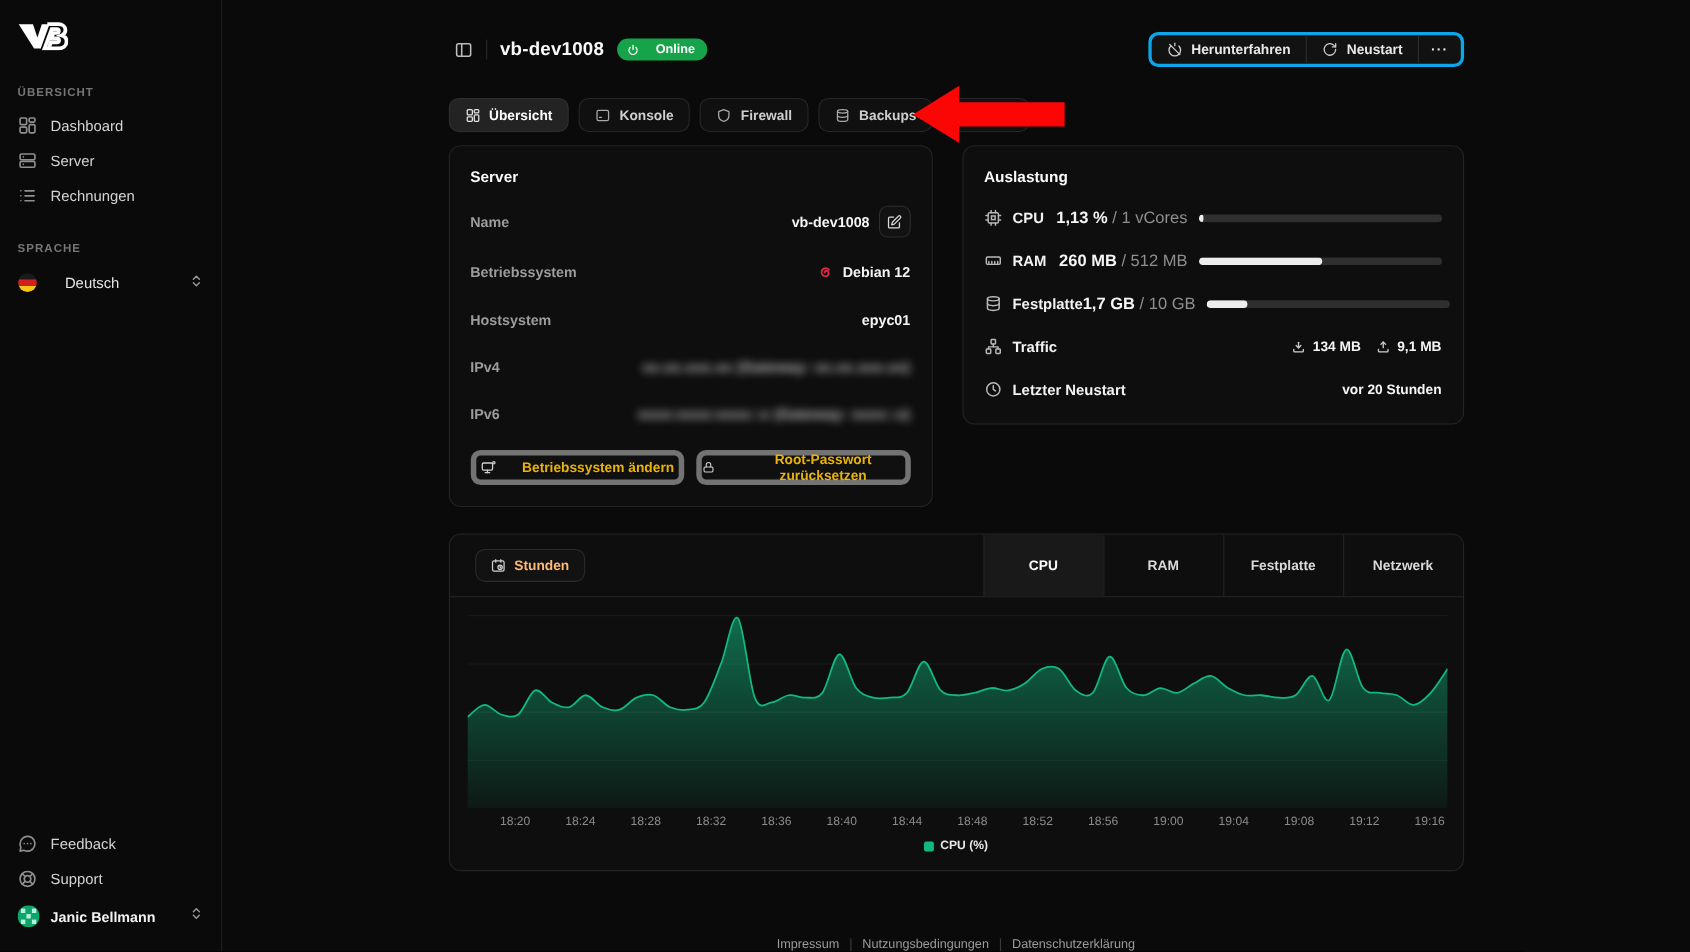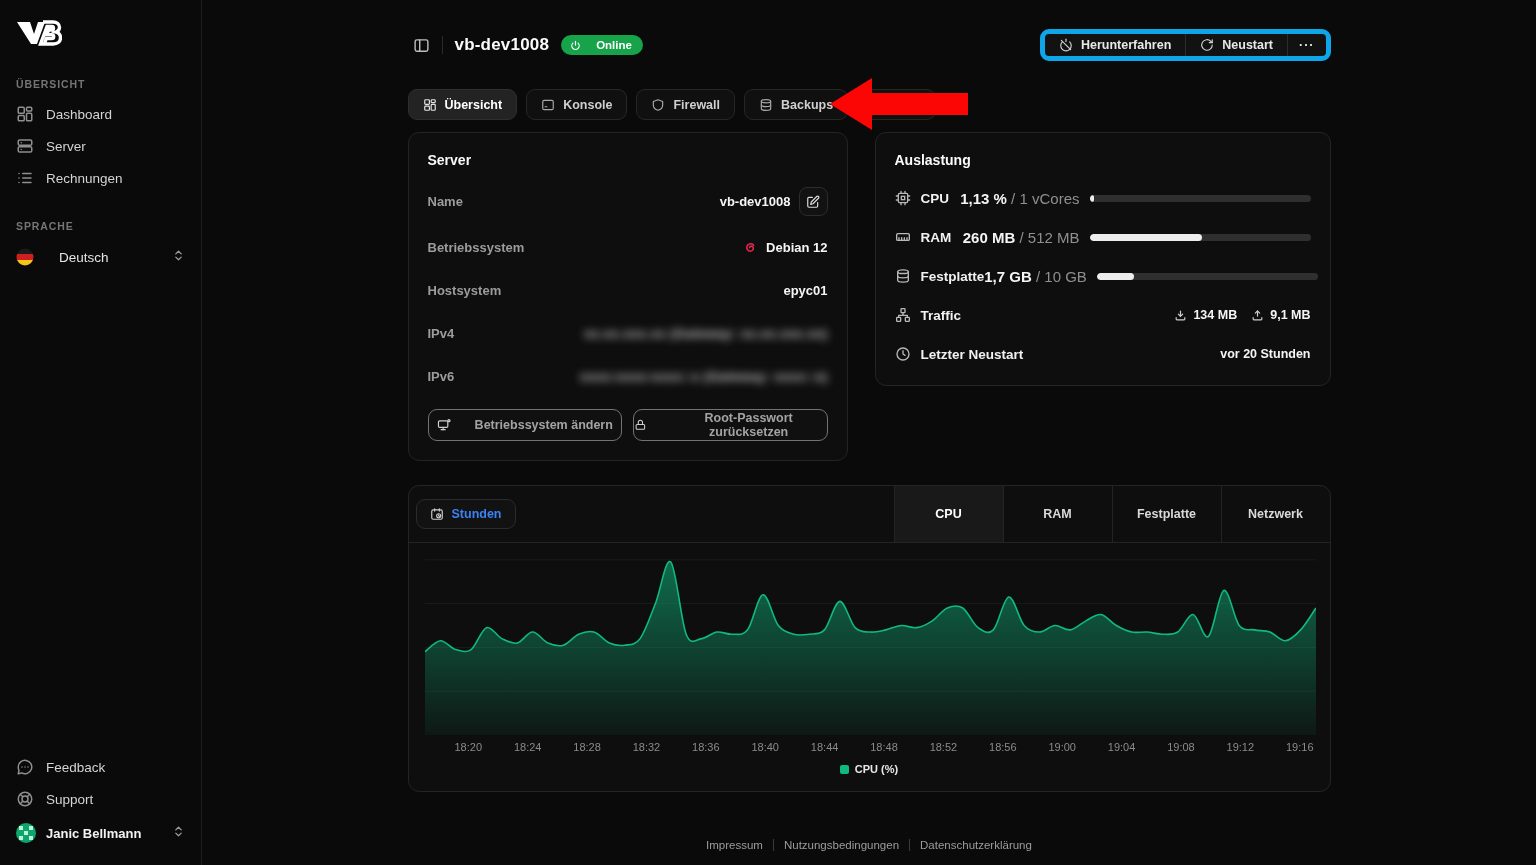--- a/index.html
+++ b/index.html
@@ -25,21 +25,21 @@
   
   .main { flex:1; position:relative; }
   .content { width:923px; margin:0 auto; }
 
   .topbar { margin-top:28px; height:34px; display:flex; align-items:center; }
   .icon-btn { width:28px; height:28px; display:flex; align-items:center; justify-content:center; color:#bdbdbd; border-radius:7px; cursor:pointer; }
   .v-divider { width:1px; height:18px; background:#2a2a2a; margin:0 12px 0 6px; }
   .server-title { font-size:17px; font-weight:700; color:#fafafa; letter-spacing:.2px; }
   .status-badge { display:inline-flex; align-items:center; gap:15px; margin-left:12px; background:#16a34a; color:#fff; font-size:11.5px; font-weight:700; border-radius:999px; padding:4px 11px 4px 9px; }
   .status-badge svg { width:11px; height:11px; }
-  .topbar-actions { margin-left:auto; display:flex; align-items:stretch; border:5px solid #0ea5e9; background:#121212; border-radius:9px; overflow:hidden; height:32px; }
+  .topbar-actions { margin-left:auto; display:flex; align-items:stretch; border:3px solid #0ea5e9; background:#121212; border-radius:9px; overflow:hidden; height:32px; }
   .seg-btn { display:flex; align-items:center; gap:8px; padding:0 14px; font-size:12.5px; font-weight:600; color:#e8e8e8; cursor:pointer; }
   .seg-btn + .seg-btn { border-left:1px solid #2c2c2c; }
   .seg-btn svg { width:14px; height:14px; color:#cfcfcf; }
   .seg-more { padding:0 11px; letter-spacing:1px; font-weight:700; }
 
   .tabs-row { margin-top:27px; display:flex; gap:9px; position:relative; }
   .tab-btn { display:flex; align-items:center; gap:8px; height:31px; padding:0 14px; border-radius:9px; border:1px solid #272727; background:#101010; color:#cfcfcf; font-size:12.5px; font-weight:600; cursor:pointer; }
   .tab-btn svg { width:14px; height:14px; color:#a8a8a8; }
   .tab-btn.active { background:#232323; border-color:#2e2e2e; color:#ffffff; font-weight:700; }
   .tab-btn.active svg { color:#e5e5e5; }
@@ -52,54 +52,54 @@
   
   .server-card { width:440px; padding:19px 19px 19px 19px; }
   .info-row { display:flex; align-items:center; margin-top:19px; min-height:24px; }
   .info-row .lbl { font-size:13px; color:#9c9c9c;font-weight:bold; }
   .info-row .val { margin-left:auto; font-size:13px; font-weight:700; color:#f5f5f5; display:flex; align-items:center; gap:8px; }
   .redacted { filter:blur(4px); color:#c9c9c9; font-weight:600; letter-spacing:.5px; }
   .edit-btn { width:29px; height:29px; border:1px solid #2c2c2c; border-radius:8px; background:#121212; display:flex; align-items:center; justify-content:center; color:#dcdcdc; cursor:pointer; }
   .edit-btn svg { width:14px; height:14px; }
   .debian-ic { width:15px; height:15px; color:#e0264a; }
   .server-card-buttons { display:flex; gap:11px; margin-top:21px; }
-  .ghost-btn { flex:1; height:32px; border:1px solid #737373; border-radius:9px; background:#101010; color:#a3a3a3; font-size:12.5px; font-weight:600; display:flex; align-items:center; justify-content:center; gap:24px; cursor:pointer; font-family:inherit; }
+  .ghost-btn { flex:1; height:32px; border:5px solid #737373; border-radius:9px; background:#101010; color:#eab308; font-size:12.5px; font-weight:600; display:flex; align-items:center; justify-content:center; gap:24px; cursor:pointer; font-family:inherit; }
   .ghost-btn svg { width:14px; height:14px; color:#cfcfcf; }
 
   
   .usage-card { width:456px; padding:19px 19px 22px 19px; }
   .usage-row { display:flex; align-items:center; margin-top:21px; height:18px; }
   .usage-row .ic { width:16px; height:16px; color:#b9b9b9; margin-right:10px; display:flex; }
   .usage-row .ic svg { width:16px; height:16px; }
   .usage-row .lbl { font-size:13.5px; font-weight:700; color:#f2f2f2; }
   .usage-mid { margin-left:auto; font-size:15px; font-weight:700; color:#f5f5f5; white-space:nowrap; }
   .usage-mid .dim { color:#8f8f8f; font-weight:500; }
   .bar { width:221px; height:7px; border-radius:99px; background:#2f2f2f; margin-left:10px; overflow:hidden; flex:0 0 221px; }
   .bar > i { display:block; height:100%; background:#ededed; border-radius:99px; }
   .usage-right { margin-left:auto; font-size:12.5px; font-weight:700; color:#f5f5f5; display:flex; align-items:center; gap:6px; }
   .usage-right svg { width:13px; height:13px; color:#cfcfcf; }
   .traffic-up { margin-left:8px; }
 
   
   .chart-card { margin-top:24px; width:923px; overflow:hidden; }
   .chart-head { height:57px; display:flex; align-items:stretch; border-bottom:1px solid #242424; }
-  .range-btn { margin:13px 0 0 7px; height:30px; align-self:flex-start; display:flex; align-items:center; gap:8px; padding:0 13px; border:1px solid #2b2b2b; border-radius:9px; background:#121212; color:#3b82f6; font-size:12.5px; font-weight:600; cursor:pointer; }
+  .range-btn { margin:13px 0 0 23px; height:30px; align-self:flex-start; display:flex; align-items:center; gap:8px; padding:0 13px; border:1px solid #2b2b2b; border-radius:9px; background:#121212; color:#fdba74; font-size:12.5px; font-weight:600; cursor:pointer; }
   .range-btn svg { width:14px; height:14px; color:#cfcfcf; }
   .metric-tabs { margin-left:auto; display:flex; }
   .metric-tab { width:109px; display:flex; align-items:center; justify-content:center; border-left:1px solid #242424; font-size:12.5px; font-weight:700; color:#d9d9d9; cursor:pointer; }
   .metric-tab.active { background:#191919; color:#ffffff; }
   .plot-wrap { padding:8px 16px 0 16px; }
   .plot-wrap svg { display:block; }
   .x-labels { display:flex; justify-content:space-between; padding:6px 16px 0 46px; }
   .x-labels span { font-size:11px; color:#8b8b8b; }
   .legend { display:flex; align-items:center; justify-content:center; gap:6px; margin:10px 0 16px 0; }
   .legend .sq { width:9px; height:9px; border-radius:2px; background:#10b981; }
   .legend .txt { font-size:11px; font-weight:700; color:#e8e8e8; }
 
-  .footer { margin-top:47px; display:flex; justify-content:center; align-items:center; gap:10px; }
+  .footer { margin-top:61px; display:flex; justify-content:center; align-items:center; gap:10px; }
   .footer a { font-size:11.5px; color:#9c9c9c; text-decoration:none; cursor:pointer; }
   .footer .sep { width:1px; height:12px; background:#3a3a3a; }
 </style>
 </head>
 <body>
 
 <div class="page">
 
   <aside class="sidebar">
     <div class="logo">

